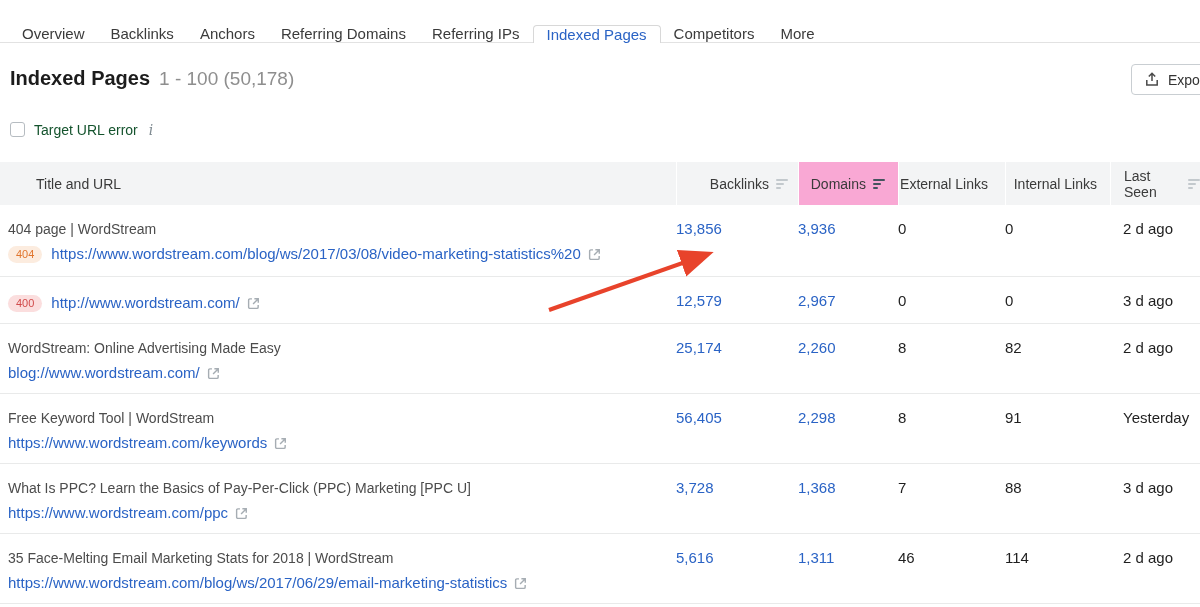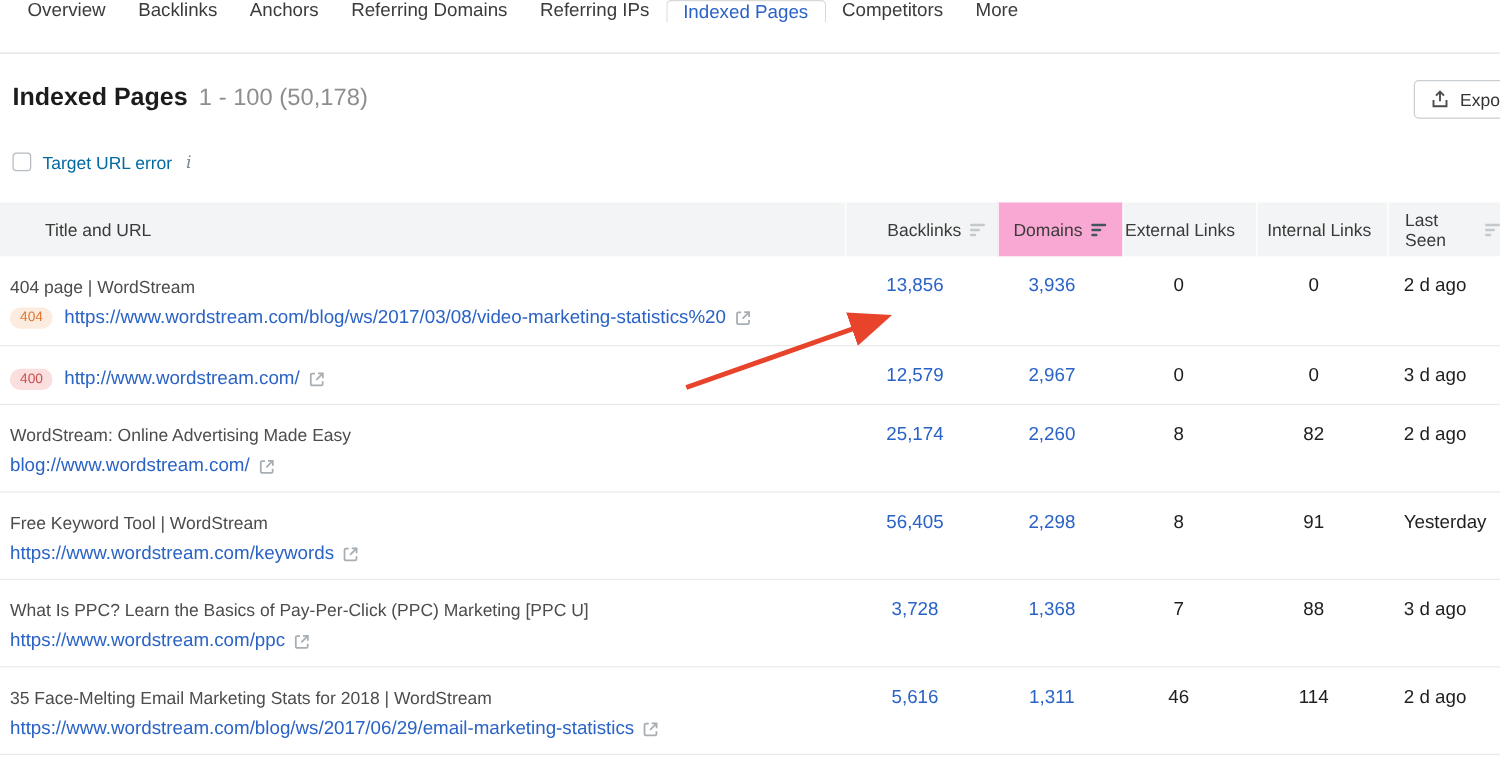--- a/index.html
+++ b/index.html
@@ -1,40 +1,40 @@
 <!DOCTYPE html>
 <html style="--link: #2a63c5; --badge-warn-fg: #e0752e; --badge-warn-bg: #fcecdf; --badge-err-fg: #d14b4b; --badge-err-bg: #fbdede;"><head>
 <meta charset="utf-8">
 <style>
   * { margin:0; padding:0; box-sizing:border-box; }
   html,body { width:1200px; height:607px; overflow:hidden; background:#fff;
     font-family:"Liberation Sans", sans-serif; position:relative; }
 
   
-  .tabbar { display:flex; align-items:flex-start; height:43px; padding-left:9px;
+  .tabbar { display:flex; align-items:flex-end; height:43px; padding-left:9px;
     border-bottom:1px solid #e2e2e2; background:#fff; }
   .tab { display:flex; align-items:center; padding:0 13px; font-size:15px;
     color:#3b3b3b; cursor:pointer; white-space:nowrap; }
   .tab.active { color:var(--link,#2a63c5); border:1px solid #d8d8d8; border-bottom:none;
     border-radius:4px 4px 0 0; background:#fff; margin-bottom:-1px; position:relative; z-index:2; }
 
   
   .pagehead { margin:24px 0 0 10px; height:25px; display:flex; align-items:baseline; }
   .pagehead h1 { font-size:20px; font-weight:bold; color:#1c1c1c; display:inline; }
   .range { font-size:19px; color:#8e8e8e; margin-left:9px; }
   .export-btn { position:absolute; left:1131px; top:64px; height:31px; padding:0 13px;
     display:flex; align-items:center; gap:9px; background:#fff; border:1px solid #c9ced2;
     border-radius:4px; font-size:14px; color:#333; cursor:pointer;
     font-family:"Liberation Sans", sans-serif; }
 
   
   .filterrow { margin:29px 0 0 10px; display:flex; align-items:center; gap:9px; height:17px; }
   .checkbox { width:15px; height:15px; border:1px solid #b6bcc1; border-radius:3px;
     background:#fff; cursor:pointer; }
-  .filterrow label { font-size:14px; color:#0369a1; }
+  .filterrow label { font-size:14px; color:#14532d; }
   .info-i { font-style:italic; font-family:"DejaVu Serif", serif; color:#7f8a91;
     font-size:14px; padding-left:2px; cursor:pointer; }
 
   
   .table { margin-top:24px; }
   .gridrow { display:grid; grid-template-columns:676px 122px 100px 107px 105px 90px; }
   .thead { background:#f3f4f5; height:43px; }
   .th { display:flex; align-items:center; font-size:14px; color:#3a3a3a; cursor:pointer; }
   .th + .th { border-left:1px solid #fff; }
   .th.c0 { padding-left:36px; }
@@ -56,21 +56,21 @@
   .cell.titleurl { padding-left:8px; }
   .rowtitle { font-size:14px; color:#4c4c4c; line-height:19px; }
   .urlline { margin-top:4px; display:flex; align-items:center; line-height:22px; }
   .row.single .urlline { margin-top:0; }
   .badge { display:inline-block; font-size:11px; padding:2px 8px; border-radius:9px;
     margin-right:9px; line-height:13px; }
   .badge.warning { color:var(--badge-warn-fg,#e0752e); background:var(--badge-warn-bg,#fcecdf); }
   .badge.error   { color:var(--badge-err-fg,#d14b4b); background:var(--badge-err-bg,#fbdede); }
   a.url { color:var(--link,#2a63c5); text-decoration:none; font-size:15px; cursor:pointer; }
   .ext-icon { margin-left:7px; display:inline-flex; flex-shrink:0; }
-  .cell.num { text-align:center; }
+  .cell.num { text-align:left; }
   .cell.n1 { padding-right:10px; } .cell.n2 { padding-right:13px; }
   .cell.n3 { padding-right:17px; } .cell.n4 { padding-right:13px; }
   .cell.link, .cell.link a { color:var(--link,#2a63c5); text-decoration:none; cursor:pointer; }
   .cell.seen { padding-left:13px; }
 
   .arrow-overlay { position:absolute; left:0; top:0; width:1200px; height:607px;
     pointer-events:none; z-index:5; }
 </style>
 </head>
 <body>

